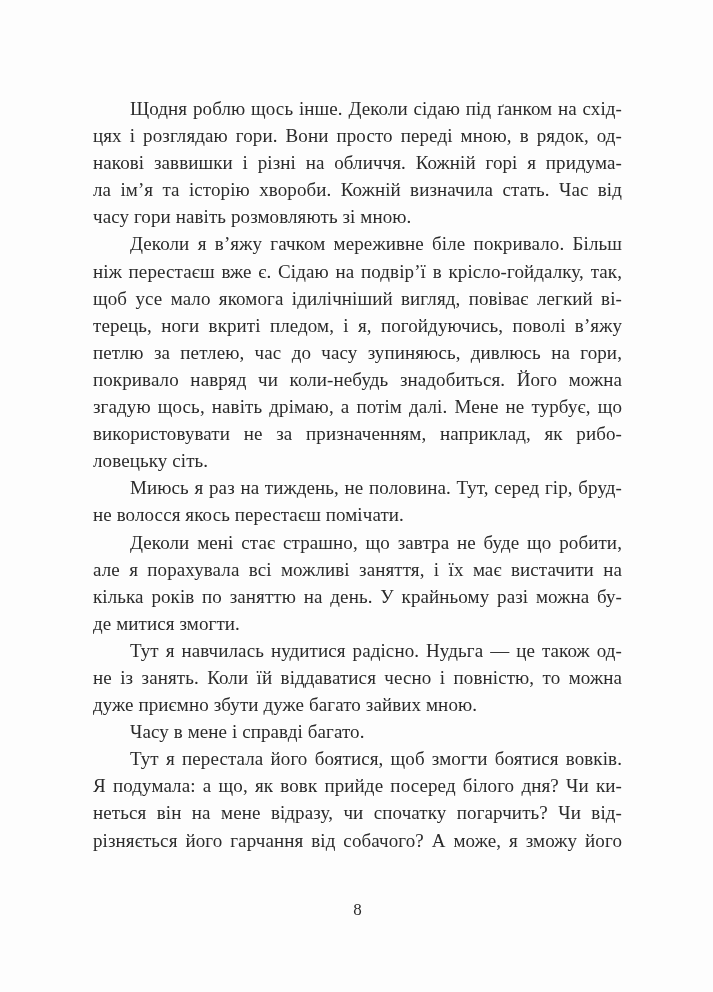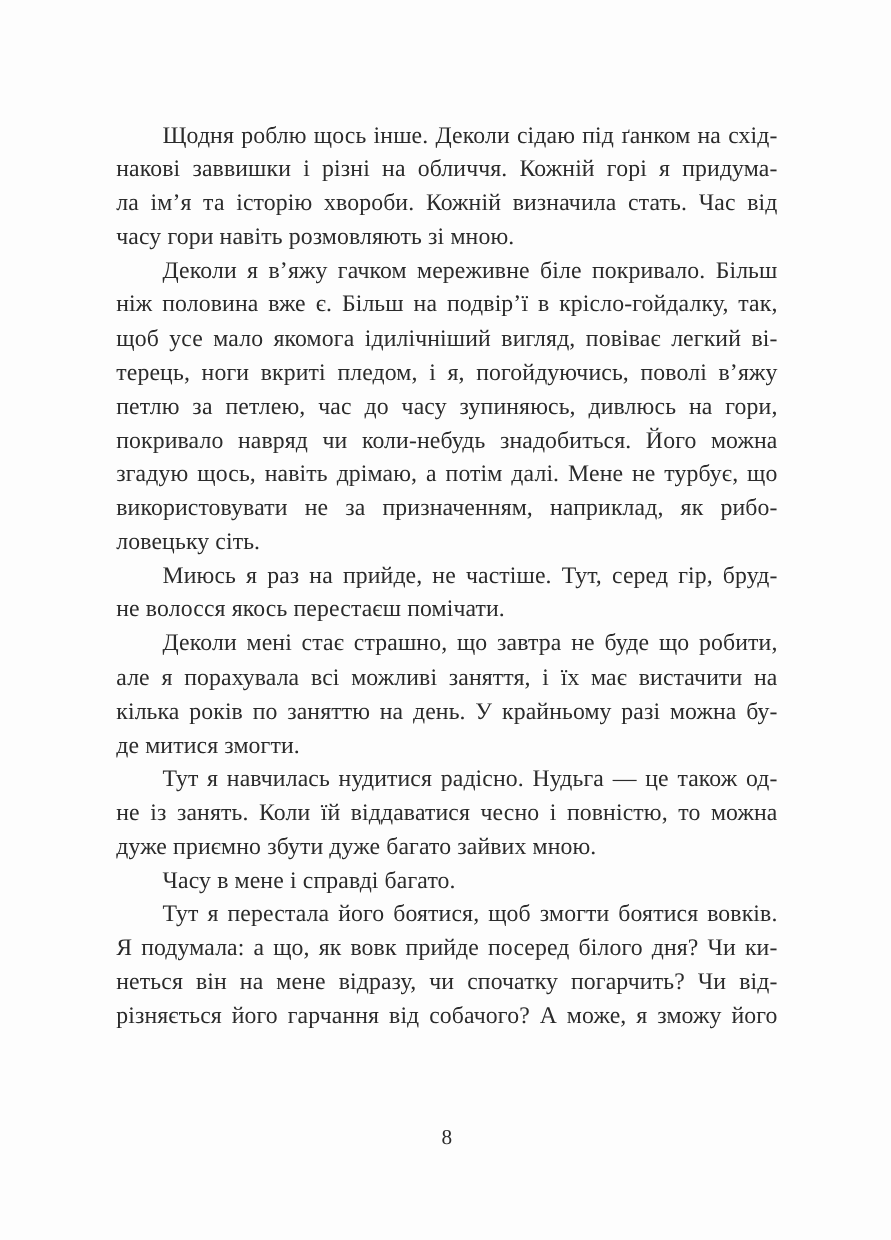--- a/index.html
+++ b/index.html
@@ -61,37 +61,38 @@
     color: var(--fg);
   }
 </style>
 </head>
 <body>
 
 <div class="page">
   <main class="text-block" id="text-block">
       <div class="paragraph">
         <div class="line indent">Щодня роблю щось інше. Деколи сідаю під ґанком на схід-</div>
+        <div class="line">цях і розглядаю гори. Вони просто переді мною, в рядок, од-</div>
         <div class="line">накові заввишки і різні на обличчя. Кожній горі я придума-</div>
         <div class="line">ла ім’я та історію хвороби. Кожній визначила стать. Час від</div>
         <div class="line par-end">часу гори навіть розмовляють зі мною.</div>
       </div>
       <div class="paragraph">
         <div class="line indent">Деколи я в’яжу гачком мереживне біле покривало. Більш</div>
-        <div class="line">ніж половина вже є. Більш на подвір’ї в крісло-гойдалку, так,</div>
+        <div class="line">ніж перестаєш вже є. Сідаю на подвір’ї в крісло-гойдалку, так,</div>
         <div class="line">щоб усе мало якомога ідилічніший вигляд, повіває легкий ві-</div>
         <div class="line">терець, ноги вкриті пледом, і я, погойдуючись, поволі в’яжу</div>
         <div class="line">петлю за петлею, час до часу зупиняюсь, дивлюсь на гори,</div>
         <div class="line">покривало навряд чи коли-небудь знадобиться. Його можна</div>
         <div class="line">згадую щось, навіть дрімаю, а потім далі. Мене не турбує, що</div>
         <div class="line">використовувати не за призначенням, наприклад, як рибо-</div>
         <div class="line par-end">ловецьку сіть.</div>
       </div>
       <div class="paragraph">
-        <div class="line indent">Миюсь я раз на прийде, не частіше. Тут, серед гір, бруд-</div>
+        <div class="line indent">Миюсь я раз на тиждень, не половина. Тут, серед гір, бруд-</div>
         <div class="line par-end">не волосся якось перестаєш помічати.</div>
       </div>
       <div class="paragraph">
         <div class="line indent">Деколи мені стає страшно, що завтра не буде що робити,</div>
         <div class="line">але я порахувала всі можливі заняття, і їх має вистачити на</div>
         <div class="line">кілька років по заняттю на день. У крайньому разі можна бу-</div>
         <div class="line par-end">де митися змогти.</div>
       </div>
       <div class="paragraph">
         <div class="line indent">Тут я навчилась нудитися радісно. Нудьга — це також од-</div>

